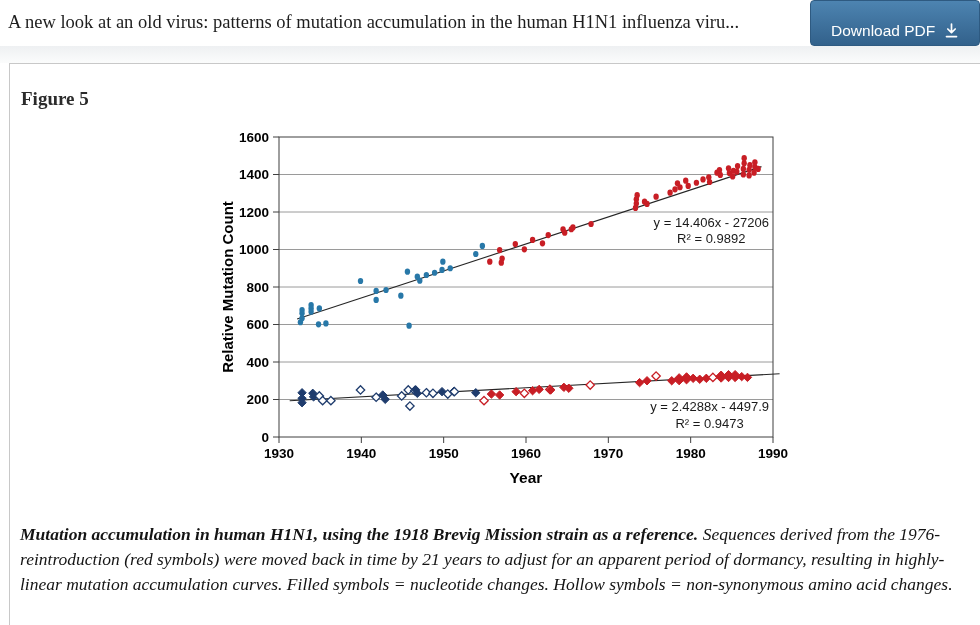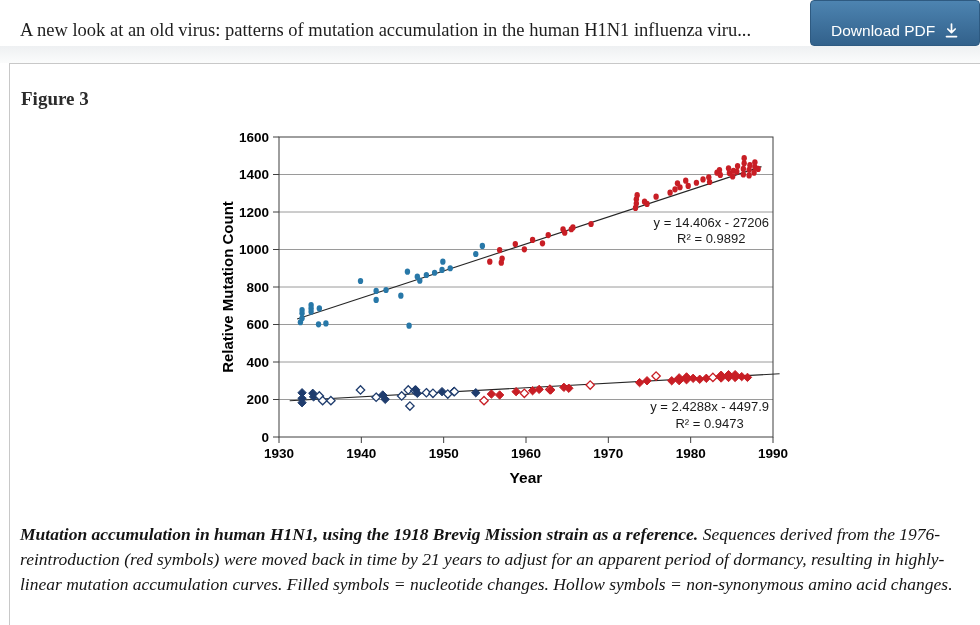--- a/index.html
+++ b/index.html
@@ -1,21 +1,21 @@
 <!DOCTYPE html>
 <html><head>
 <meta charset="utf-8">
 <style>
   * { margin:0; padding:0; box-sizing:border-box; }
   html,body { width:980px; height:625px; overflow:hidden; background:#fff;
               font-family:"Liberation Serif", serif; }
   
   .topbar { position:absolute; left:0; top:0; width:980px; height:46px; background:#ffffff; z-index:5; }
-  .topbar-title { position:absolute; left:8px; top:8px; height:45px; line-height:44px;
-                  font-size:18.5px; color:#1d1d1d; white-space:nowrap;margin-left:12px; }
+  .topbar-title { position:absolute; left:8px; top:0; height:45px; line-height:44px;
+                  font-size:18.5px; color:#1d1d1d; white-space:nowrap; }
   .download-btn { position:absolute; right:0; top:0; height:46px; min-width:170px; padding:16px 18px 0 20px;
                   background:linear-gradient(#4d84b1, #32618b); border:1px solid #2e5a81; border-radius:4px;
                   color:#fff; font-family:"Liberation Sans", sans-serif; font-size:15.5px;
                   display:flex; align-items:center; gap:9px; cursor:pointer; }
   .download-btn svg { display:block; }
   .topbar-shadow { position:absolute; left:0; top:46px; width:980px; height:17px;
                    background:linear-gradient(#eef0f2, #fbfcfc); z-index:4; }
   
   .panel { position:absolute; left:9px; top:63px; width:978px; height:580px;
            background:#fff; border:1px solid #c8c8c8; z-index:1; }
@@ -42,21 +42,21 @@
         <path d="M7.5 1 v8.2 M3.8 6 l3.7 3.7 l3.7 -3.7" stroke="#ffffff" stroke-width="1.7" fill="none" stroke-linecap="round" stroke-linejoin="round"></path>
         <path d="M2.5 13.6 h10" stroke="#ffffff" stroke-width="1.7" fill="none" stroke-linecap="round"></path>
       </svg>
     </span>
   </button>
 </div>
 <div class="topbar-shadow"></div>
 
 <div class="panel"></div>
 
-<div class="figure-heading">Figure 3</div>
+<div class="figure-heading">Figure 5</div>
 
 <div id="chart-wrap">
   <svg id="chart-svg" width="980" height="390">
       <line x1="279" x2="773" y1="281.5" y2="281.5" stroke="#808080" stroke-width="0.8"></line>
       <line x1="279" x2="773" y1="244" y2="244" stroke="#808080" stroke-width="0.8"></line>
       <line x1="279" x2="773" y1="206.5" y2="206.5" stroke="#808080" stroke-width="0.8"></line>
       <line x1="279" x2="773" y1="169" y2="169" stroke="#808080" stroke-width="0.8"></line>
       <line x1="279" x2="773" y1="131.5" y2="131.5" stroke="#808080" stroke-width="0.8"></line>
       <line x1="279" x2="773" y1="94" y2="94" stroke="#808080" stroke-width="0.8"></line>
       <line x1="279" x2="773" y1="56.5" y2="56.5" stroke="#808080" stroke-width="0.8"></line>

